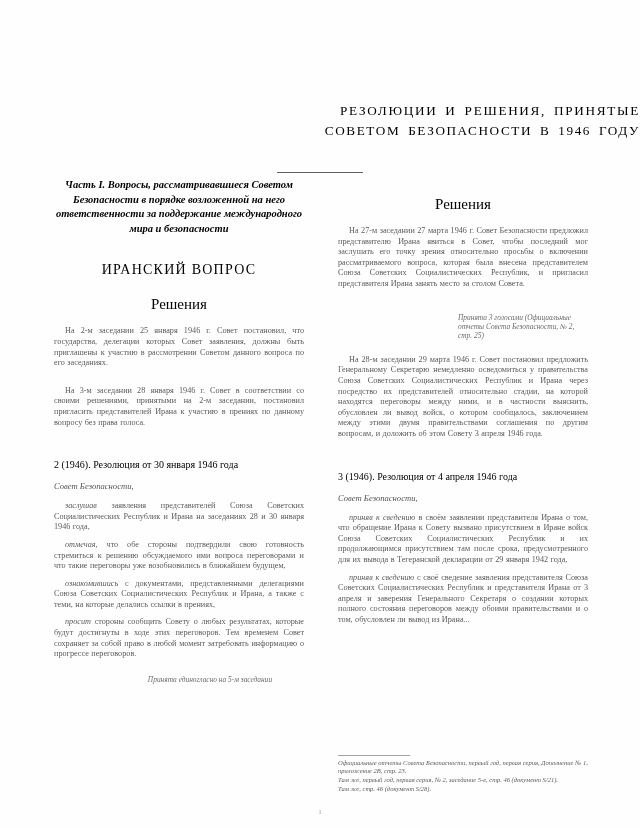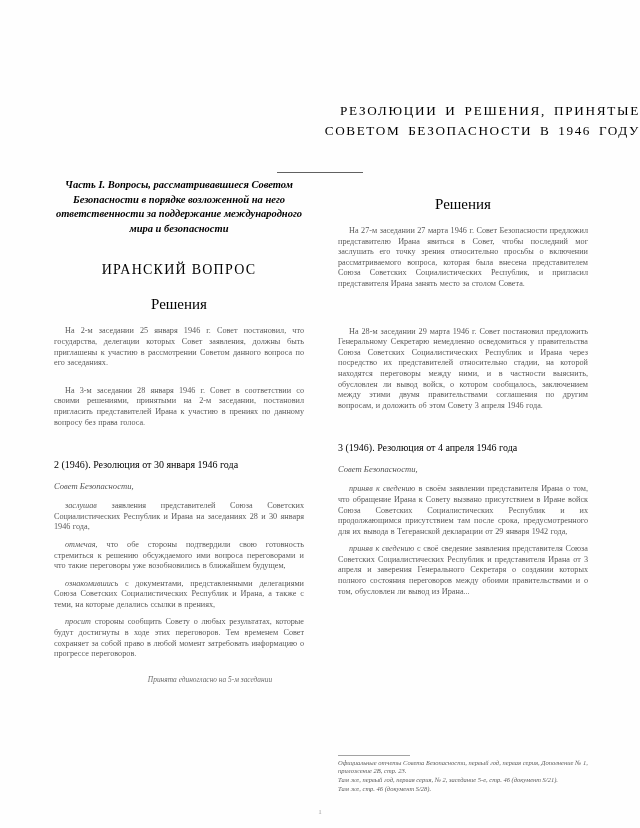--- a/index.html
+++ b/index.html
@@ -232,20 +232,21 @@
     </div>
 
     <div class="col">
 
       <div class="sub-title">Решения</div>
 
       <p class="body">На 27-м заседании 27 марта 1946 г. Совет Безопасности предложил представителю Ирана явиться в Совет, чтобы последний мог заслушать его точку зрения относительно просьбы о включении рассматриваемого вопроса, которая была внесена представителем Союза Советских Социалистических Республик, и пригласил представителя Ирана занять место за столом Совета.</p>
 
       <div class="spacer-md"></div>
 
+      <div class="note right-align">Принята 3 голосами (Официальные отчеты Совета Безопасности, № 2, стр. 25)</div>
 
       <div class="spacer-md"></div>
 
       <p class="body">На 28-м заседании 29 марта 1946 г. Совет постановил предложить Генеральному Секретарю немедленно осведомиться у правительства Союза Советских Социалистических Республик и Ирана через посредство их представителей относительно стадии, на которой находятся переговоры между ними, и в частности выяснить, обусловлен ли вывод войск, о котором сообщалось, заключением между этими двумя правительствами соглашения по другим вопросам, и доложить об этом Совету 3 апреля 1946 года.</p>
 
       <div class="spacer-lg"></div>
 
       <div class="res-title center">3 (1946). Резолюция от 4 апреля 1946 года</div>
 
       <div class="organ">Совет Безопасности,</div>

